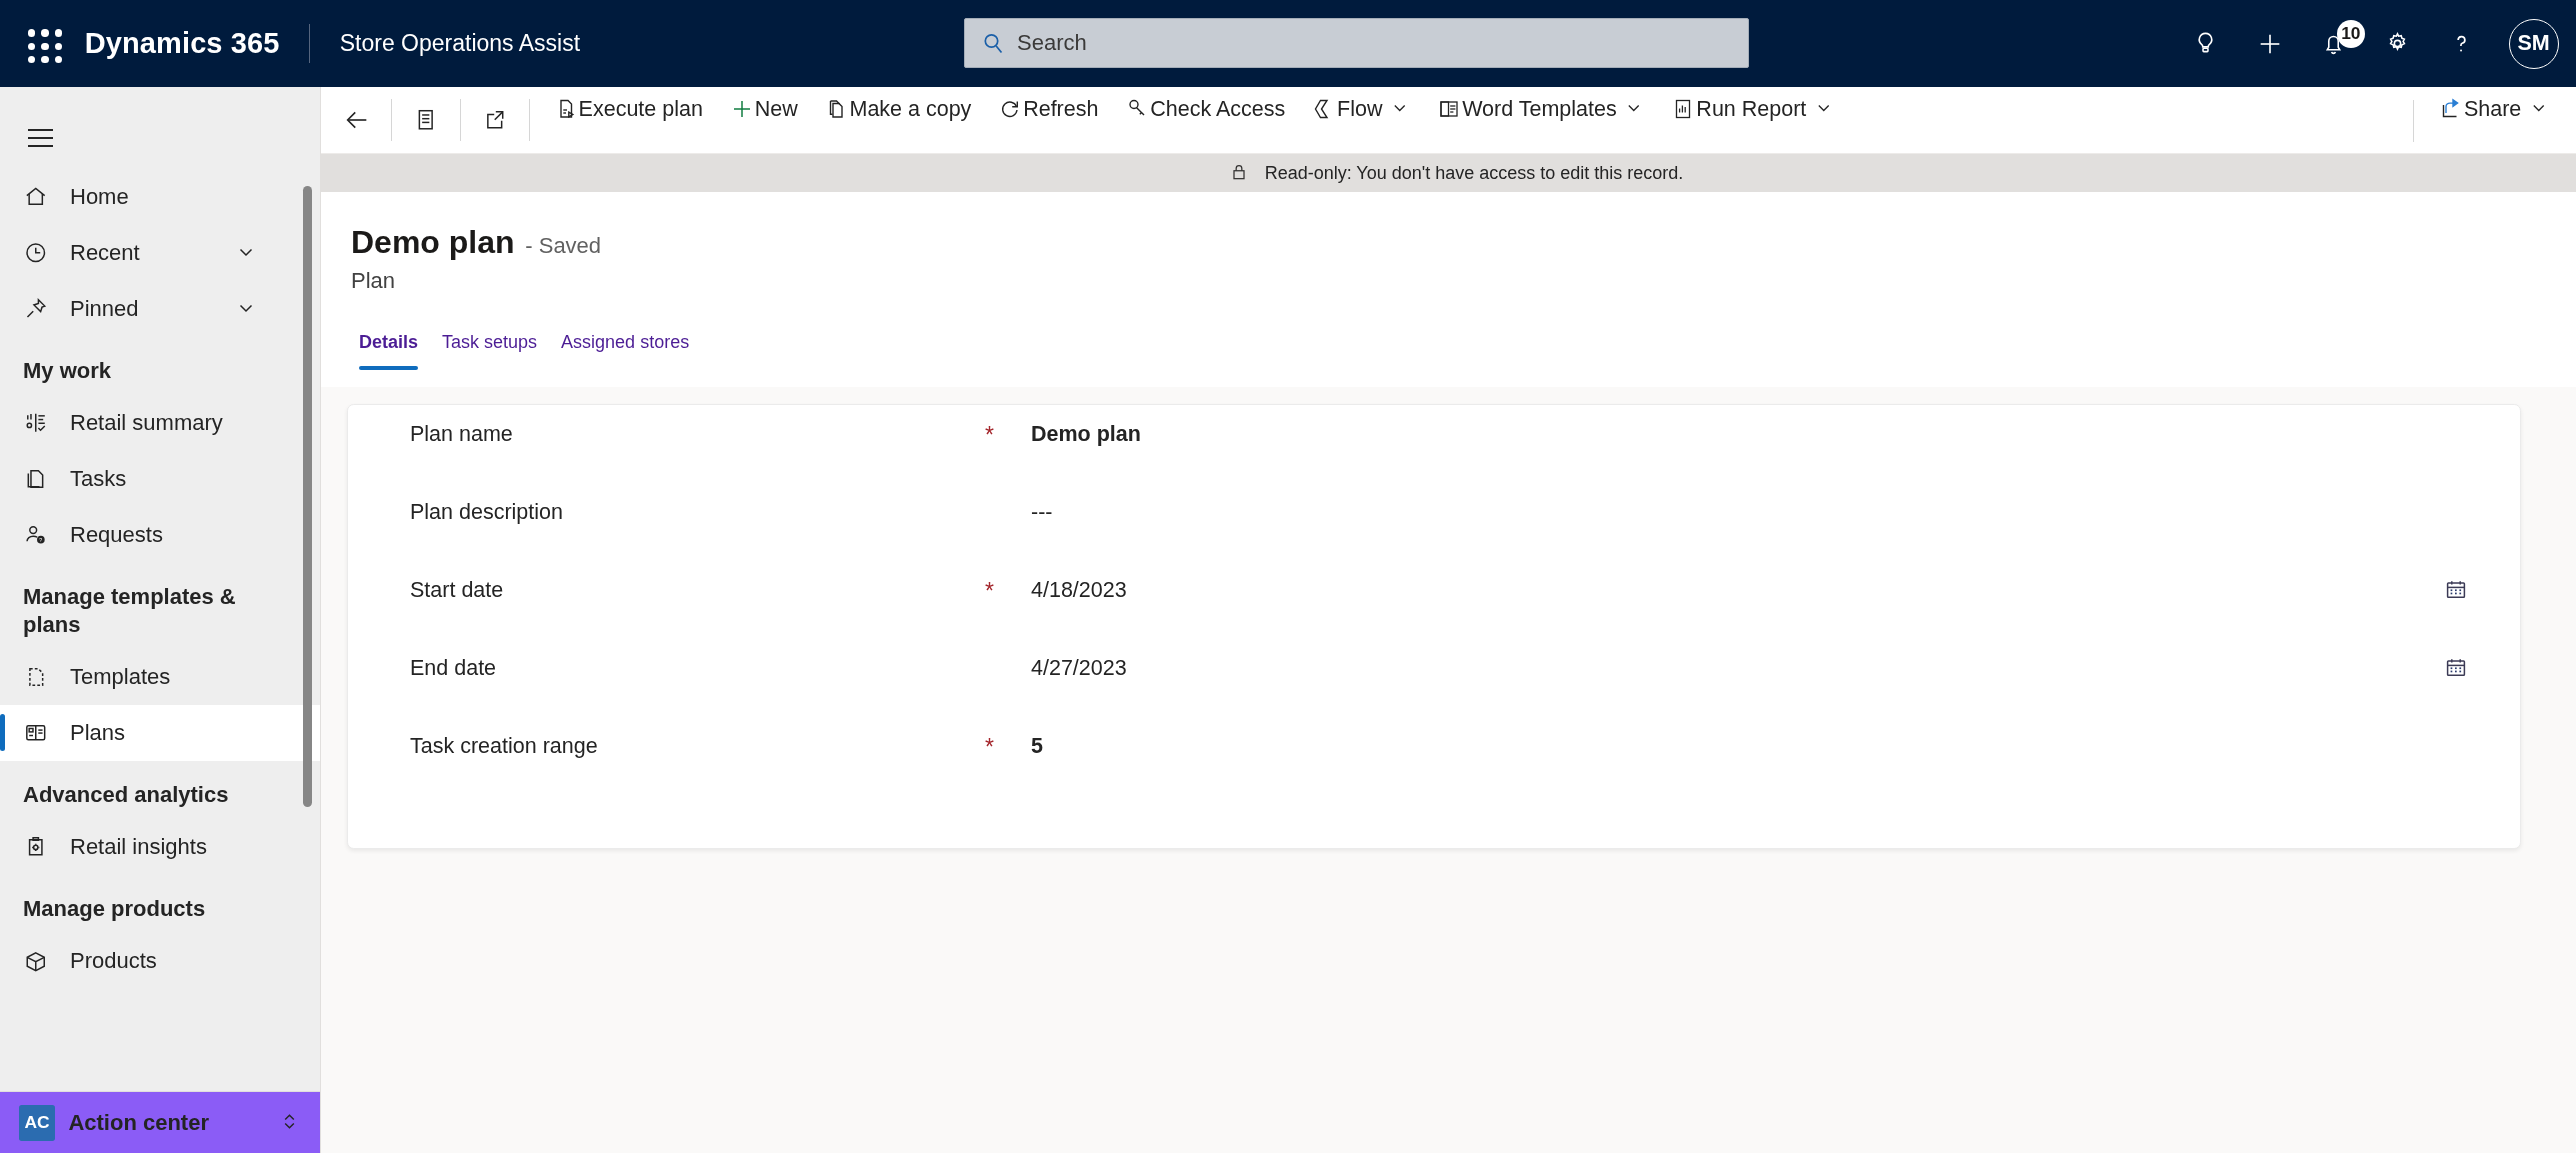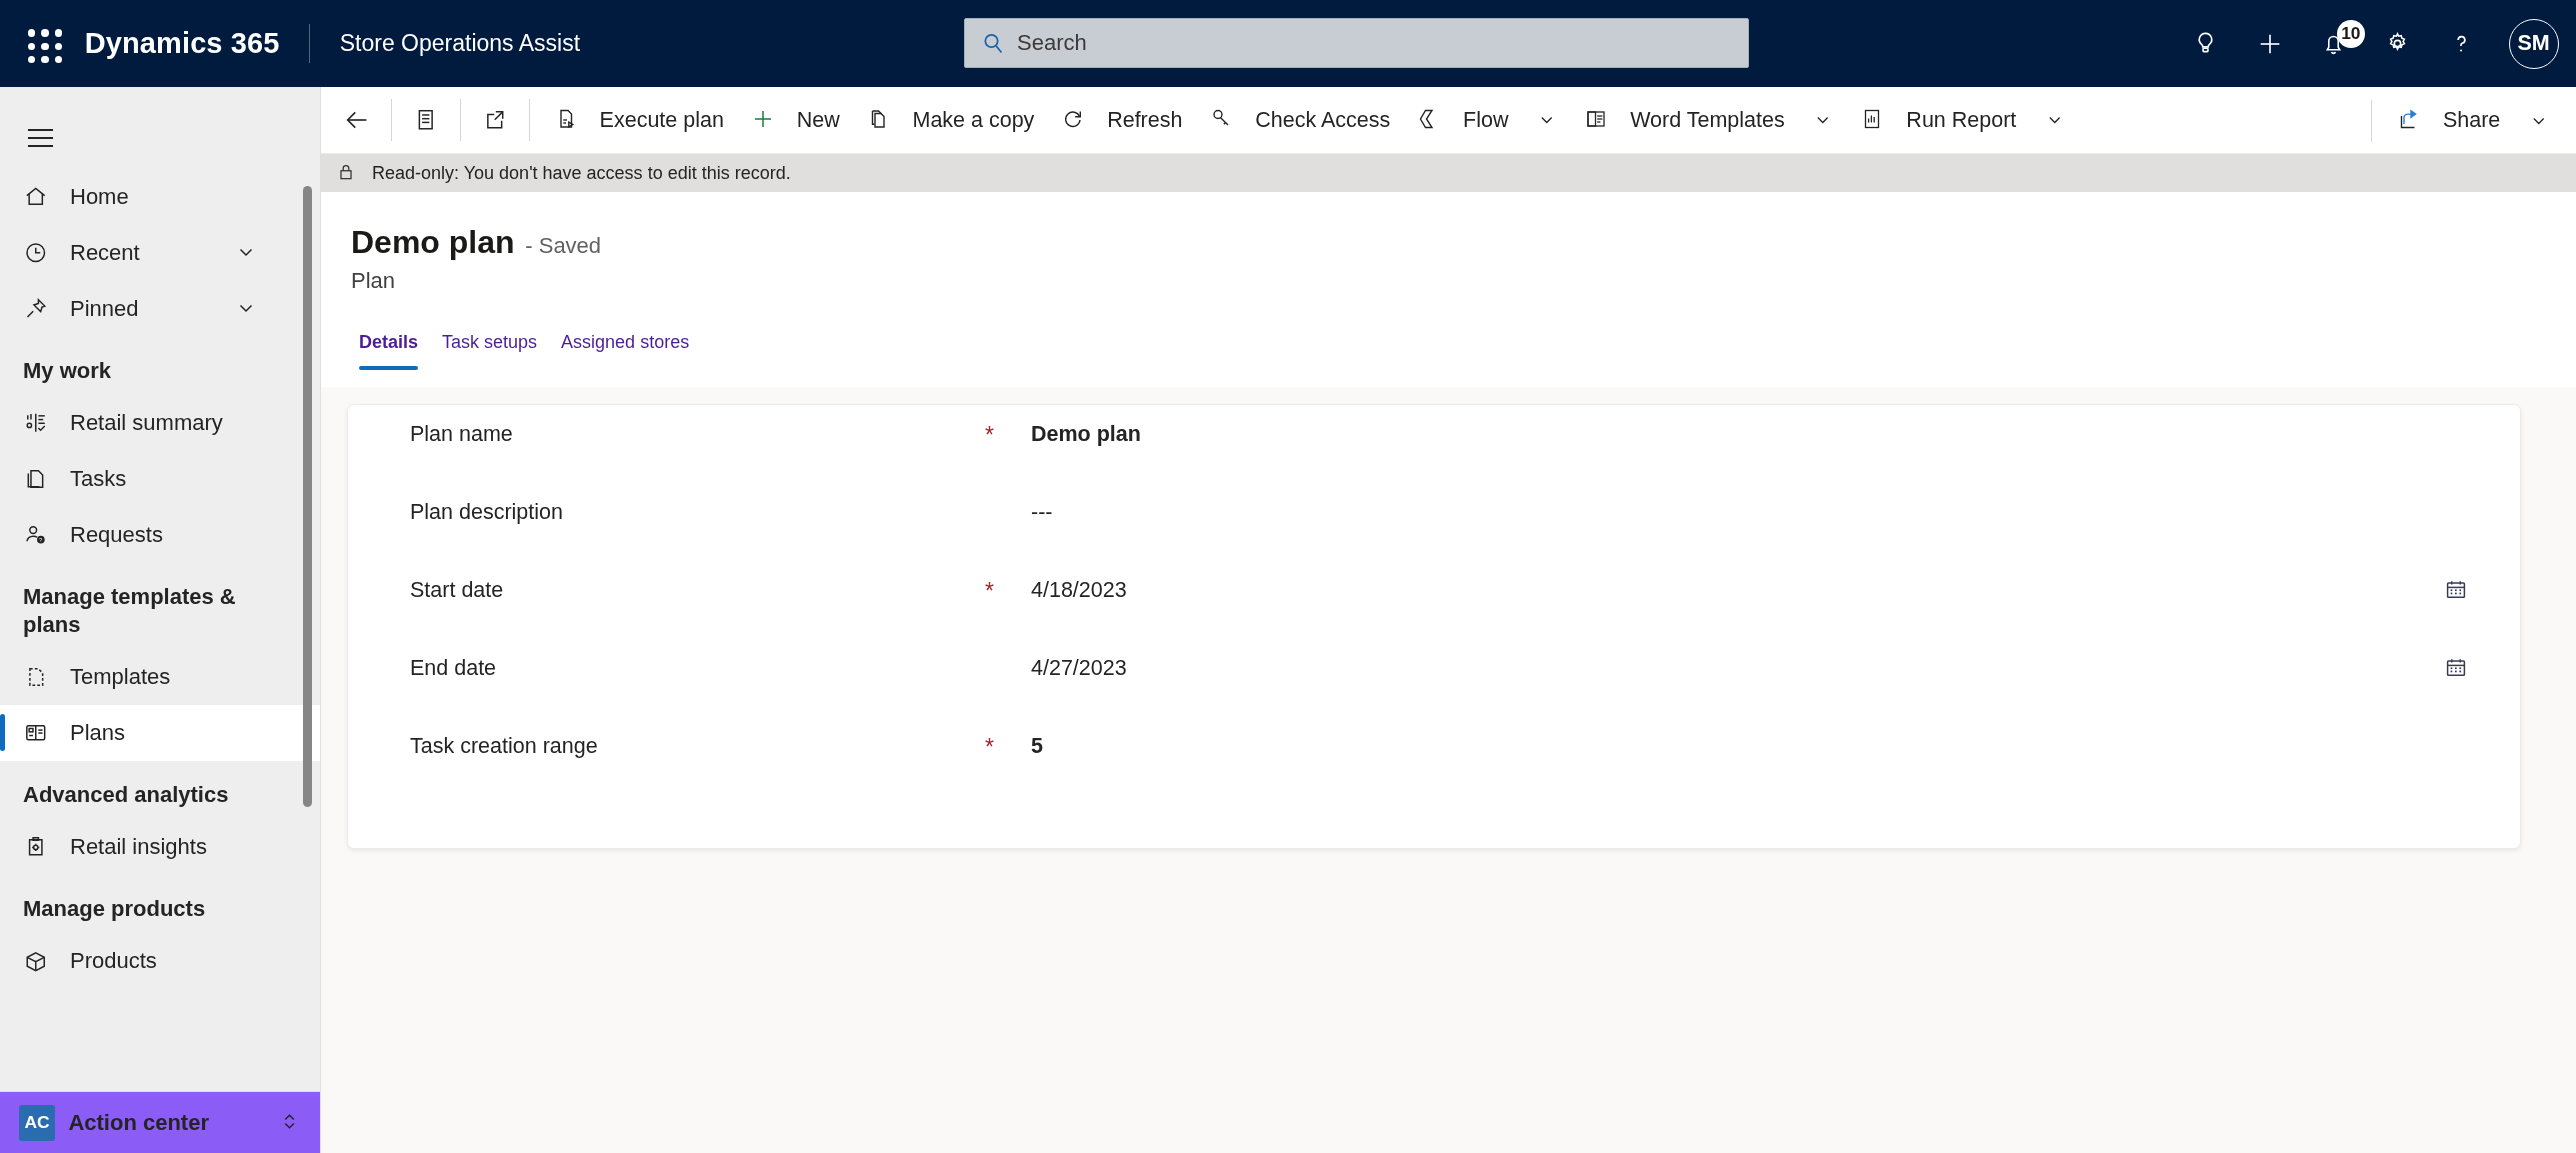--- a/index.html
+++ b/index.html
@@ -112,35 +112,35 @@
     position: absolute; left: 321px; top: 87px; width: 2255px; height: 67px;
     background: #ffffff; display: flex; align-items: center;
     border-bottom: 0.7px solid #edebe9;
   }
   .cmd-icon-btn {
     width: 47px; height: 47px; display: flex; align-items: center; justify-content: center;
     cursor: pointer;
   }
   .cmd-div { width: 0.7px; height: 42px; background: #d6d6d6; margin: 0 10.7px; }
   .cmd-btn {
-    height: 47px; display: flex; align-items: center; padding: 0 13.4px;
-    cursor: pointer; gap: 22px;
+    height: 47px; display: flex; align-items: flex-start; padding: 0 13.4px;
+    cursor: pointer; gap: 1px;
   }
   .cmd-btn .ctxt { font-size: 21.5px; color: #242424; white-space: nowrap; }
   .cmd-btn .cchev { margin-left: 5.4px; display: flex; align-items: center; }
   #share-wrap {
     position: absolute; right: 13.4px; top: 10px; height: 47px;
     display: flex; align-items: center;
   }
   #share-div { width: 0.7px; height: 42px; background: #d6d6d6; margin-right: 12px; }
 
   
   #notifbar {
     position: absolute; left: 321px; top: 154px; width: 2255px; height: 38px;
-    background: #e1dfdd; display: flex; align-items: center; padding-left: 15px; gap: 16px;
+    background: #e1dfdd; display: flex; align-items: center; padding-left: 15px; gap: 16px; justify-content: center;
   }
   #notifbar .ntxt { font-size: 18px; color: #242424; }
 
   
   #pagehead {
     position: absolute; left: 321px; top: 192px; width: 2255px; height: 195px;
     background: #ffffff;
   }
   #title-row { position: absolute; left: 30px; top: 32px; display: flex; align-items: baseline; }
   #rec-title { font-size: 32px; font-weight: bold; color: #1b1a19; }

